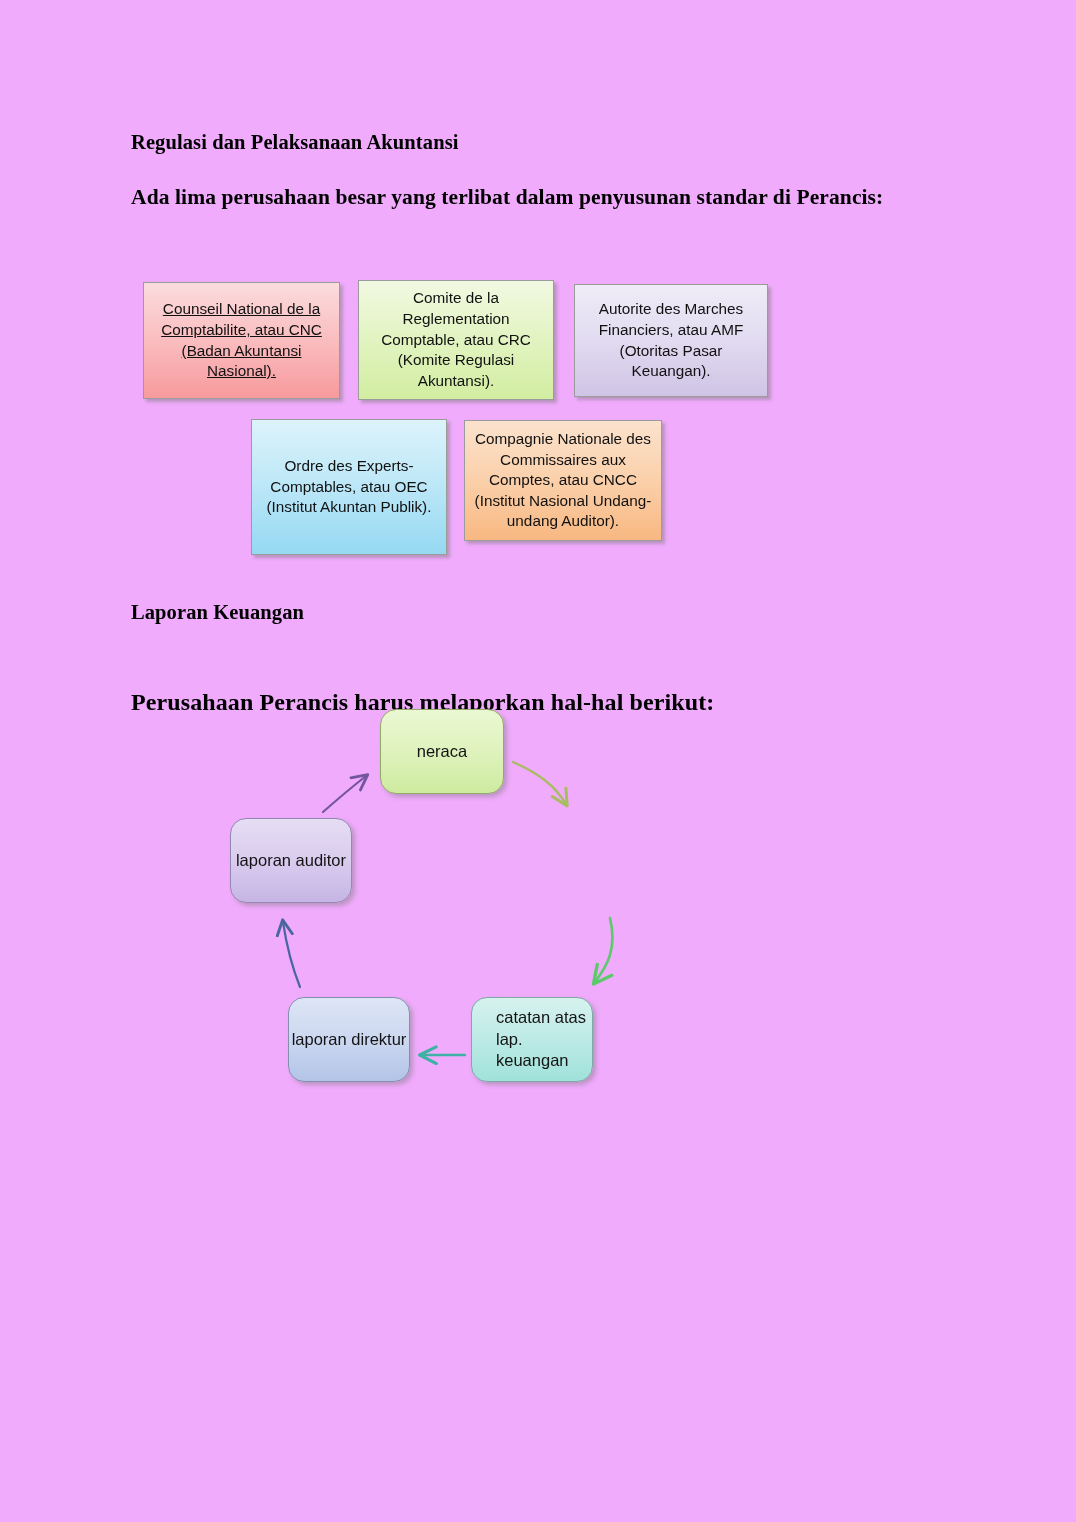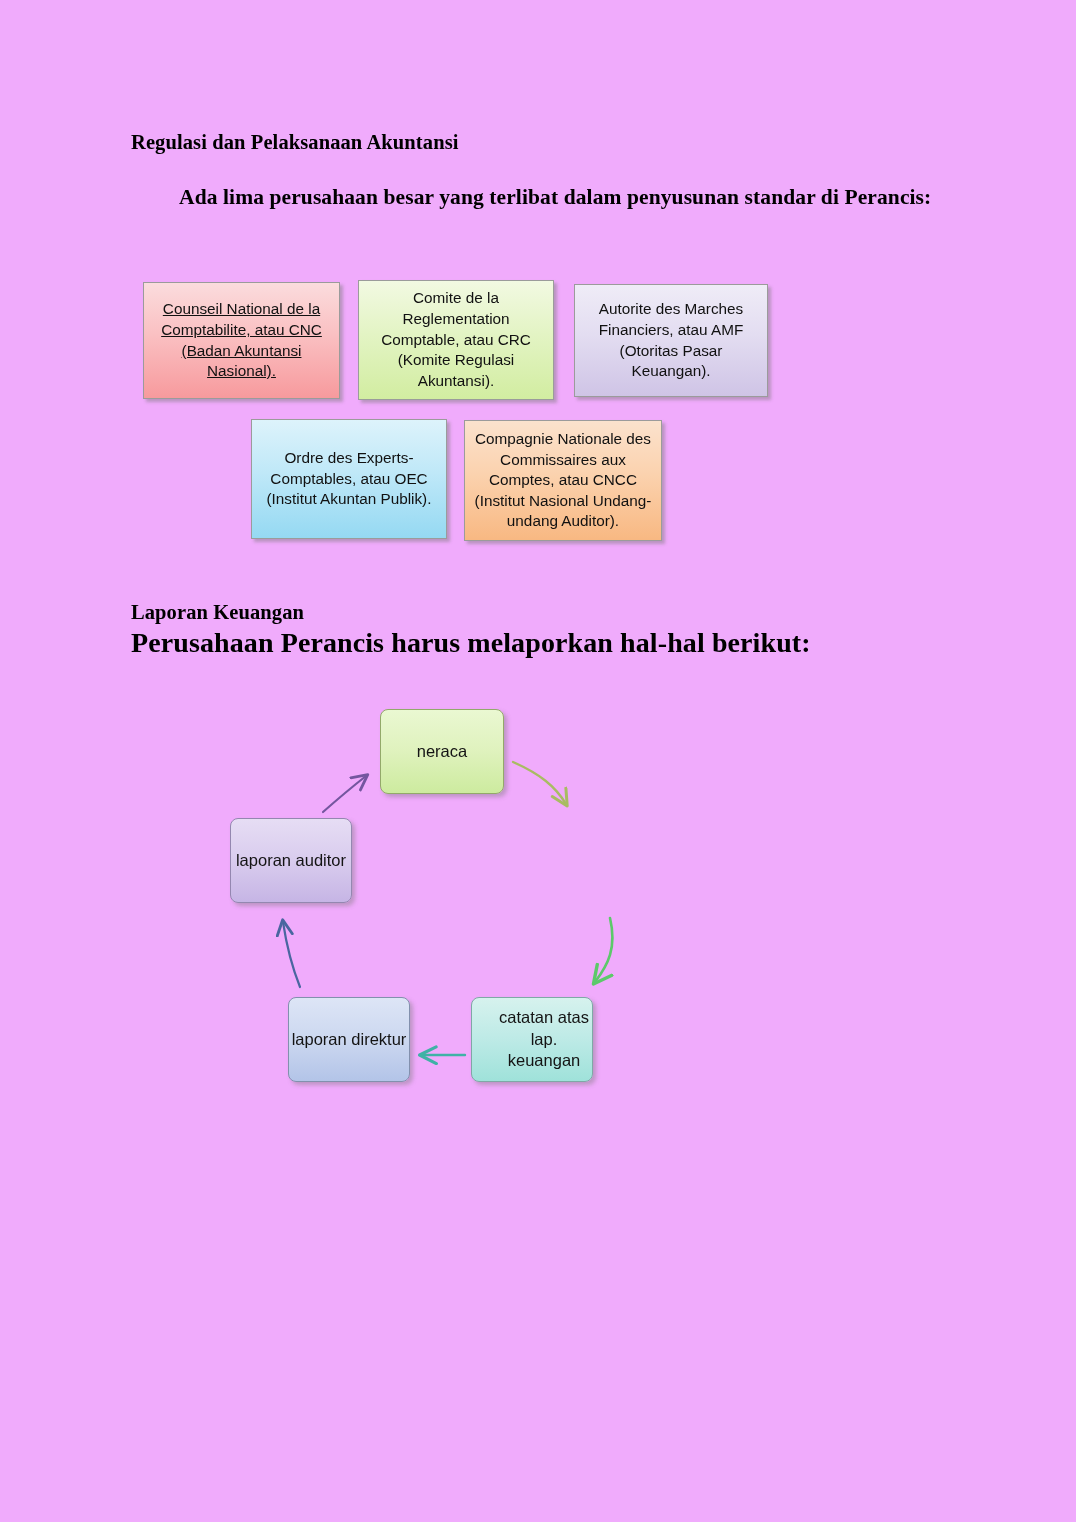--- a/index.html
+++ b/index.html
@@ -25,23 +25,23 @@
   .heading {
     position: absolute;
     left: 131px;
     font-family: "Liberation Serif", "DejaVu Serif", serif;
     font-weight: bold;
     color: #000000;
     white-space: nowrap;
     letter-spacing: 0.1px;
   }
   #h-regulasi   { top: 131px; font-size: 20.5px; }
-  #h-limaperush { top: 185px; font-size: 21.5px; margin-left: 48px; }
+  #h-limaperush { top: 185px; font-size: 21.5px; }
   #h-laporan    { top: 601px; font-size: 20.5px; }
-  #h-perusahaan { top: 627px; font-size: 28px; }
+  #h-perusahaan { top: 689px; font-size: 24px; }
 
   
   .inst-box {
     position: absolute;
     box-sizing: border-box;
     border: 1px solid #9b9b9b;
     font-family: "Liberation Sans", "DejaVu Sans", sans-serif;
     font-size: 15.3px;
     line-height: 1.35;
     color: #111111;
@@ -60,21 +60,21 @@
   }
   #box-crc {
     left: 358px; top: 280px; width: 196px; height: 120px;
     background: linear-gradient(to bottom, #f2f9e2 0%, #e3f4c4 45%, #d2eda1 100%);
   }
   #box-amf {
     left: 574px; top: 284px; width: 194px; height: 113px;
     background: linear-gradient(to bottom, #efecf7 0%, #e3ddf1 45%, #cfc4e6 100%);
   }
   #box-oec {
-    left: 251px; top: 419px; width: 196px; height: 120px;
+    left: 251px; top: 419px; width: 196px; height: 136px;
     background: linear-gradient(to bottom, #ddf3fb 0%, #bfe8f8 45%, #95d9f2 100%);
   }
   #box-cncc {
     left: 464px; top: 420px; width: 198px; height: 121px;
     background: linear-gradient(to bottom, #fbe2cd 0%, #fbd2ae 45%, #f8b882 100%);
   }
 
   
   #cycle {
     position: absolute;
@@ -84,27 +84,26 @@
     height: 420px;
   }
   #cycle-svg {
     position: absolute;
     left: 0; top: 0;
     width: 500px; height: 420px;
   }
   .cyc-node {
     position: absolute;
     box-sizing: border-box;
-    border-radius: 8px;
+    border-radius: 16px;
     border: 1px solid #8a8a8a;
     font-family: "Liberation Sans", "DejaVu Sans", sans-serif;
     font-size: 16.5px;
     line-height: 1.3;
     color: #141414;
-    text-align: center;
     display: flex;
     align-items: center;
     justify-content: center;
     box-shadow: 3px 3px 4px rgba(120,120,120,0.42);
     z-index: 3;
   }
   #node-neraca {
     left: 170px; top: 19px; width: 124px; height: 85px;
     background: linear-gradient(to bottom, #eaf8d2 0%, #dff2bd 50%, #cdeb9f 100%);
     border-color: #93a96a;

